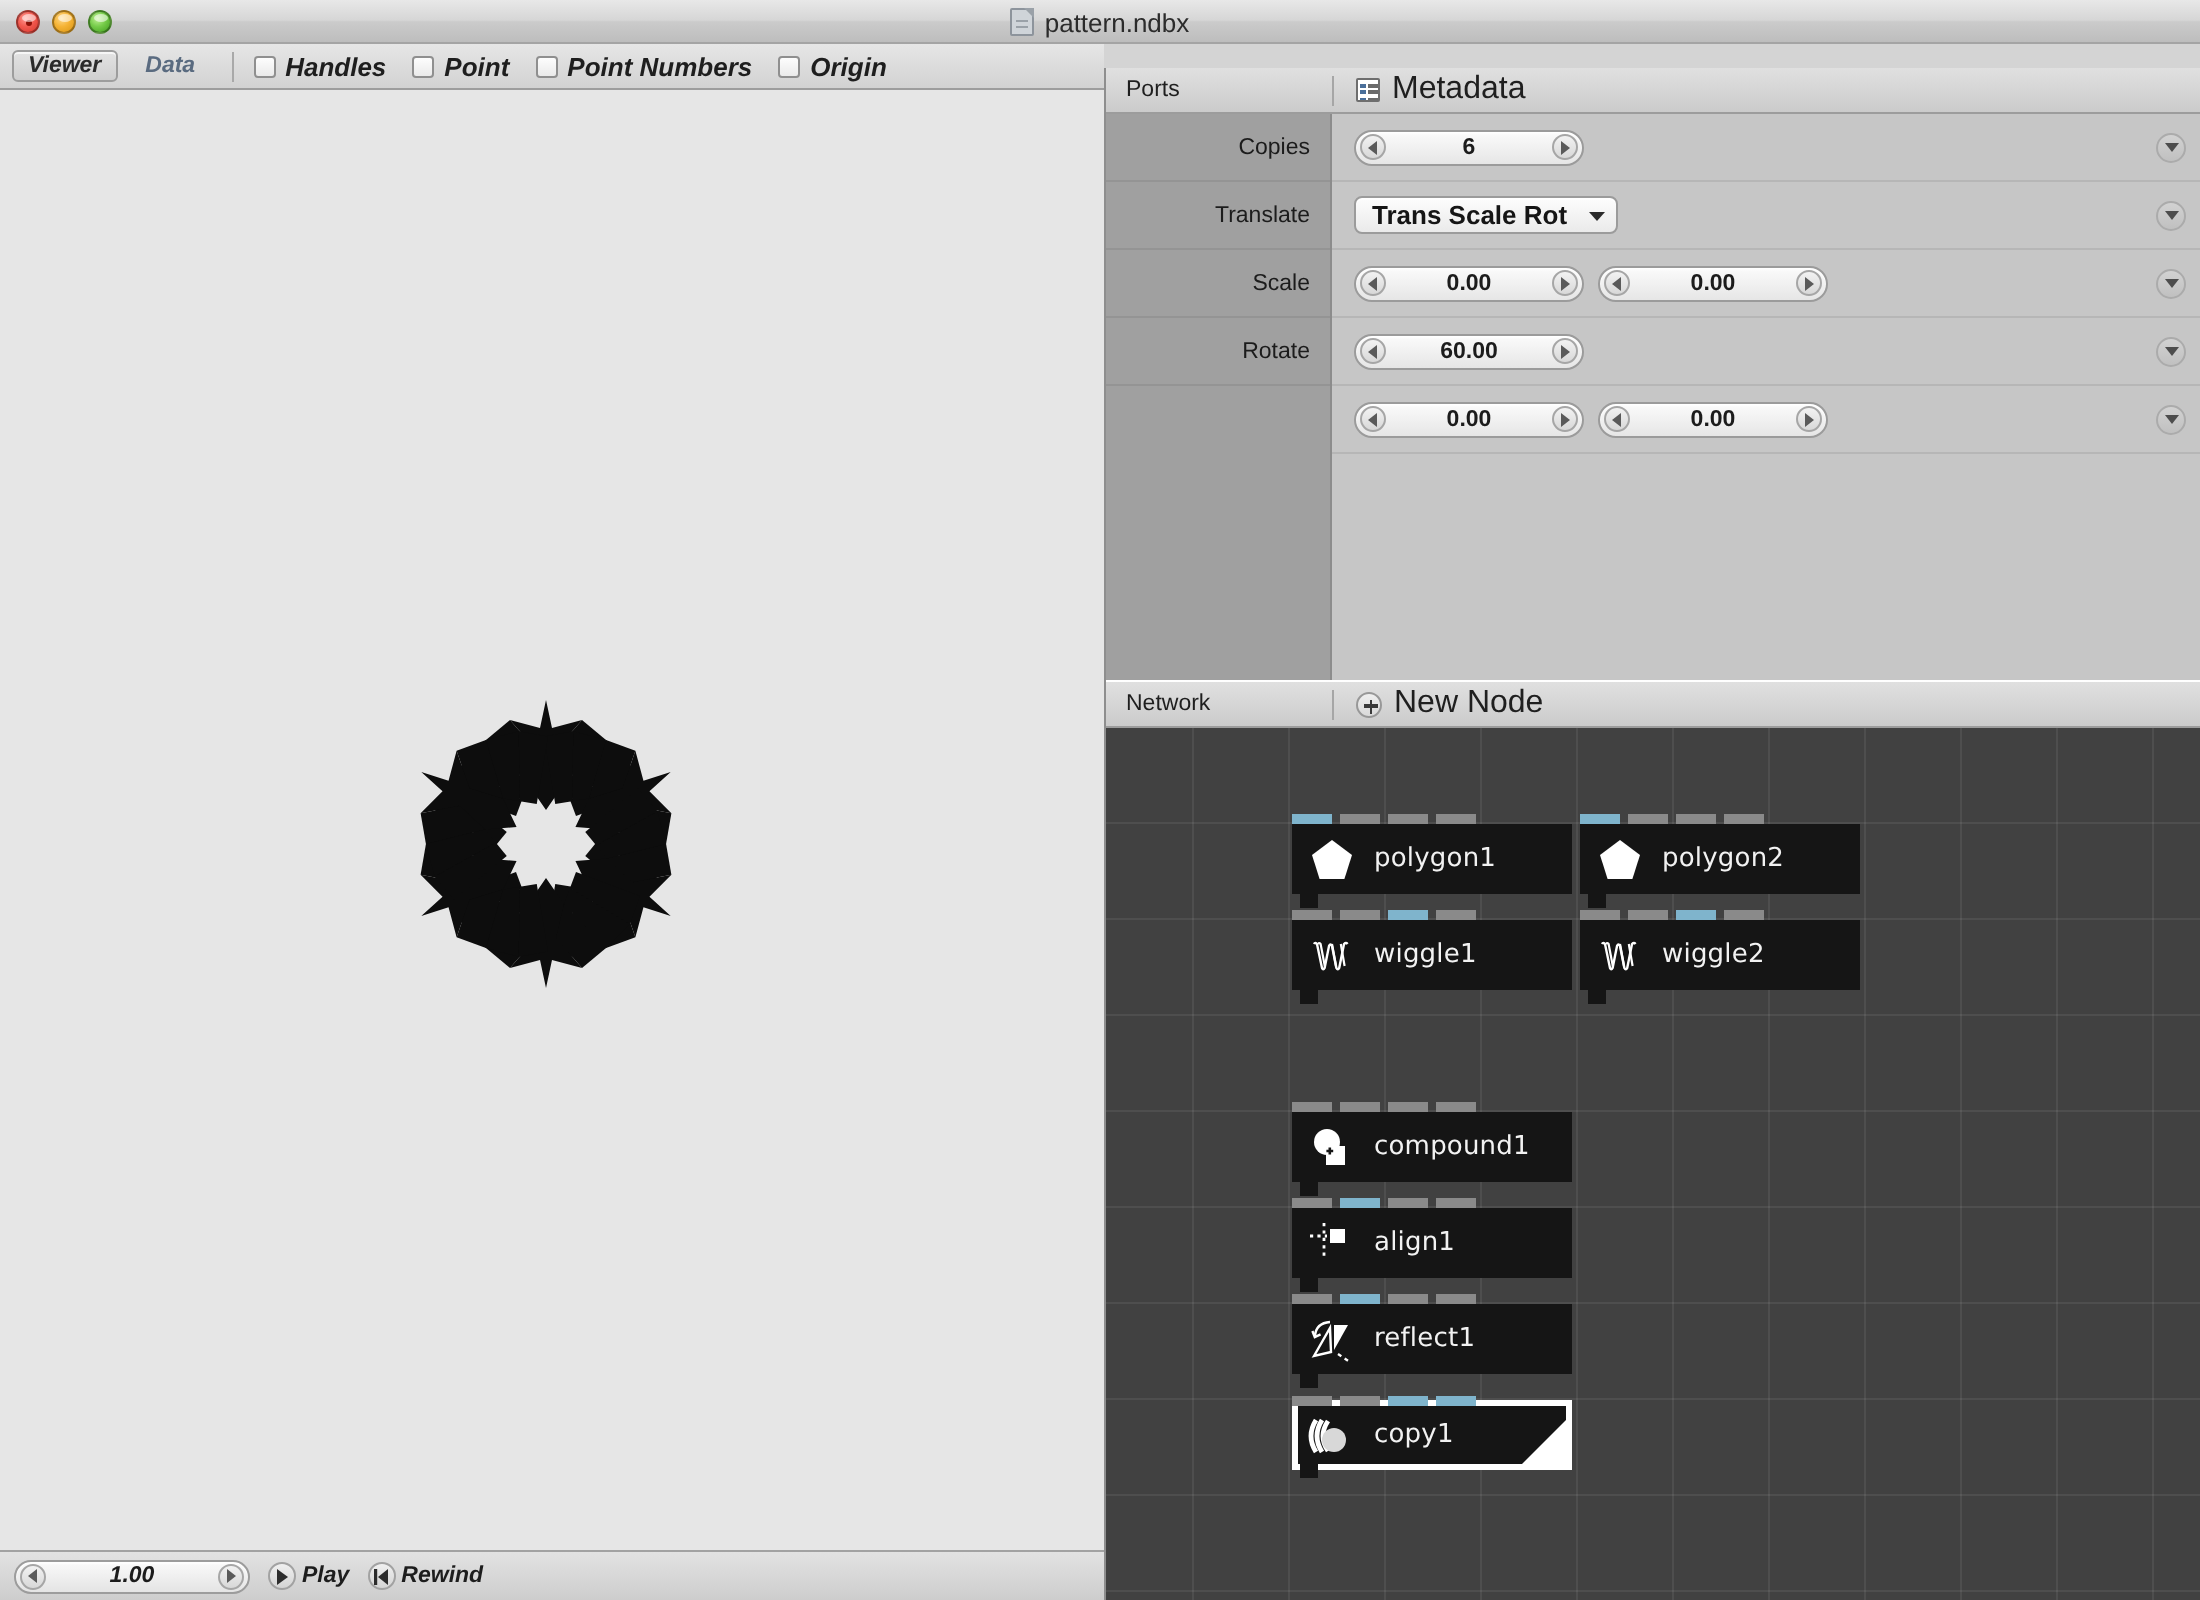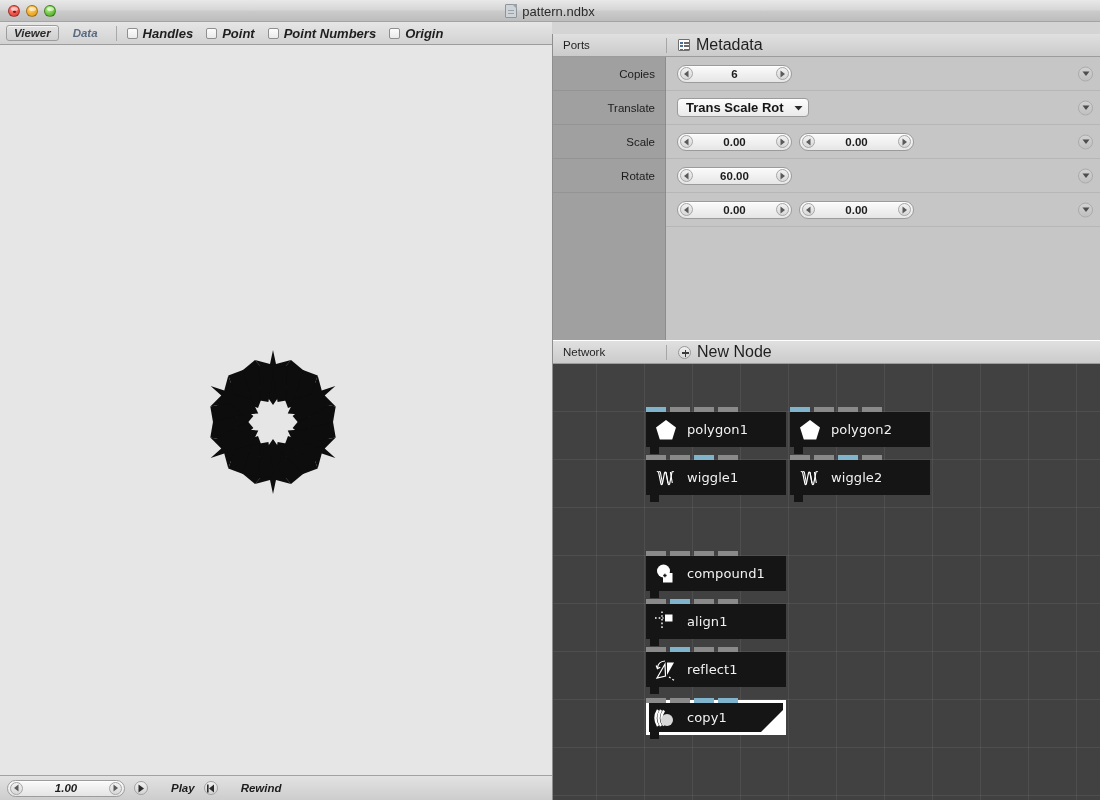--- a/index.html
+++ b/index.html
@@ -172,21 +172,21 @@
     font-size: 11.5px; font-weight: bold; color: #1c1c1c;
   }
   .arrowbtn {
     width: 13px; height: 13px; border-radius: 50%;
     background: linear-gradient(to bottom,#f2f2f2,#d8d8d8);
     border: 1px solid #a6a6a6;
     display:flex; align-items:center; justify-content:center;
     position: relative; z-index: 2;
   }
   .arrowbtn svg { display: block; }
-  .transport { display: flex; align-items: center; gap: 23px; }
+  .transport { display: flex; align-items: center; gap: 3px; }
   .tbtn-ic {
     width: 14px; height: 14px; border-radius: 50%;
     background: linear-gradient(to bottom,#f0f0f0,#d4d4d4);
     border: 1px solid #a2a2a2;
     display: flex; align-items: center; justify-content: center;
   }
   .tlabel { font-size: 11.5px; font-weight: bold; color: #1d1d1d; }
 
   
   .panel-header {

